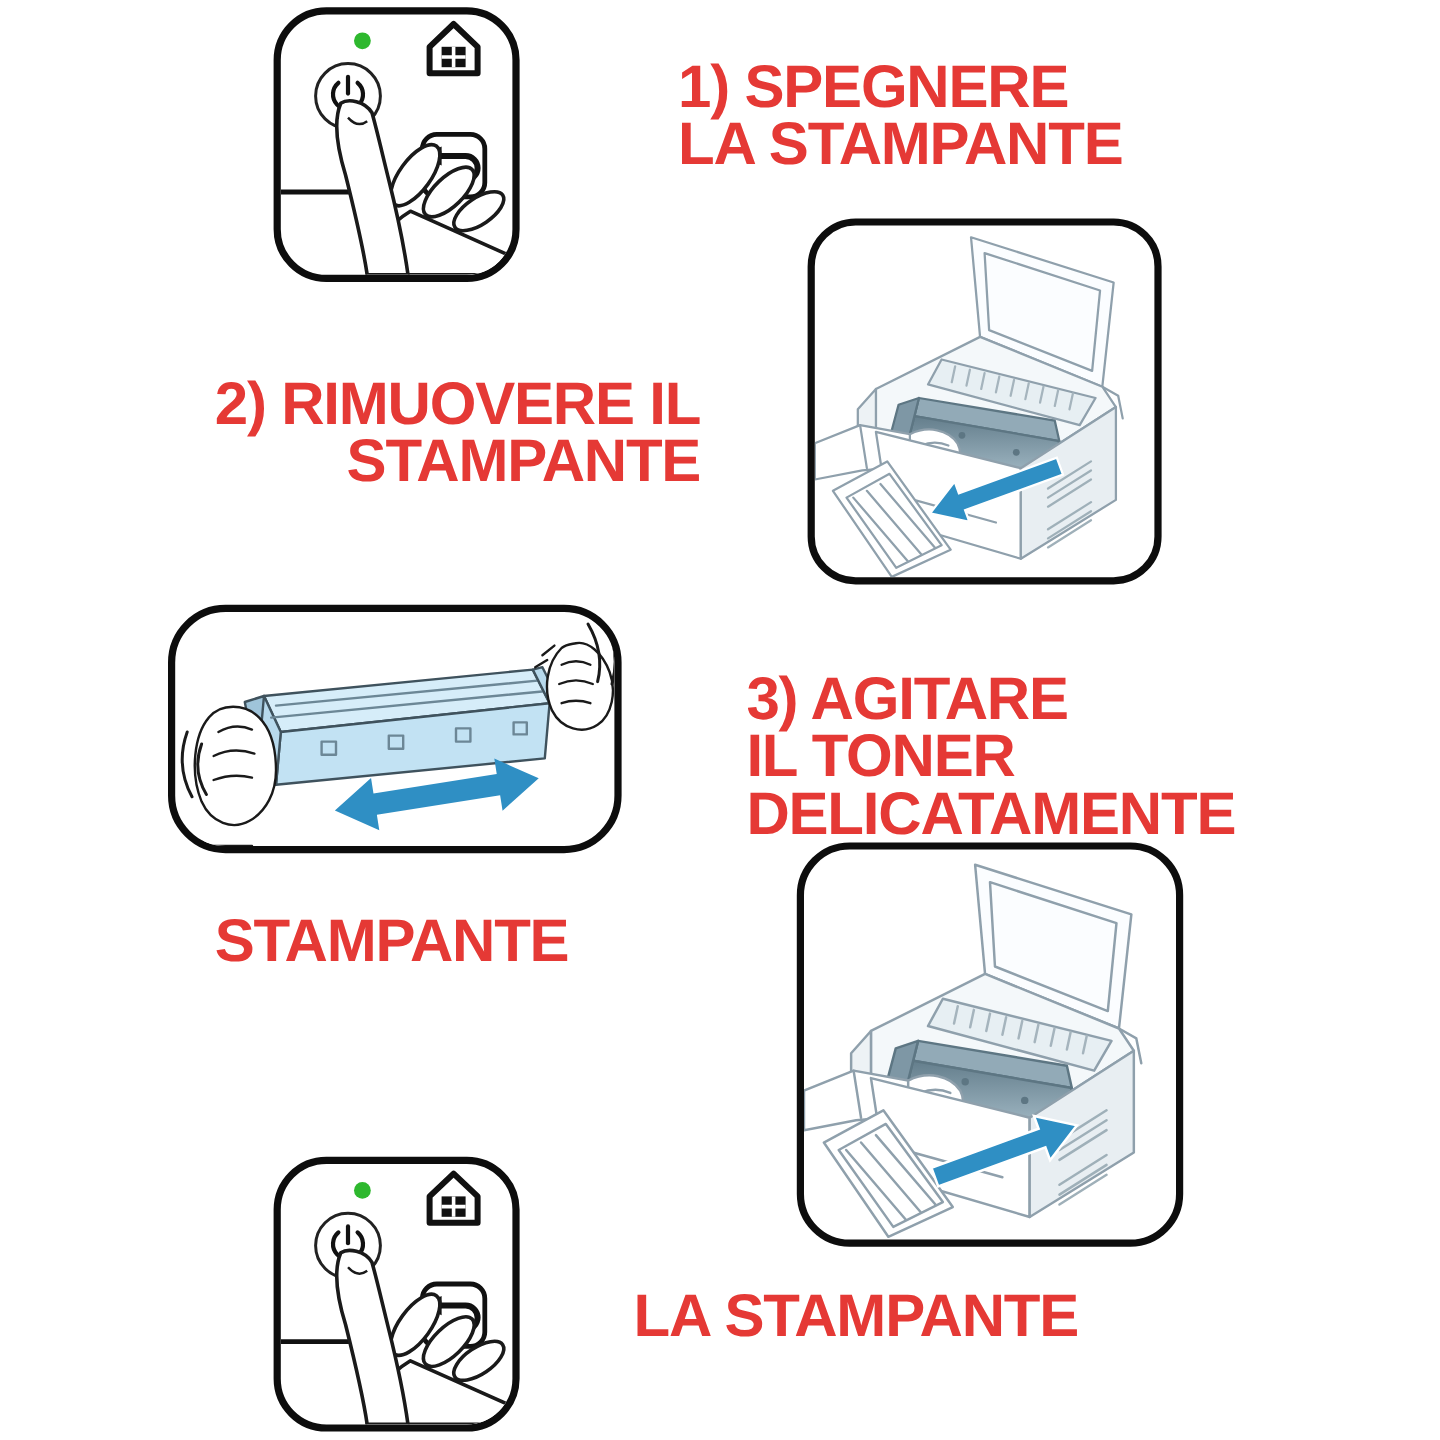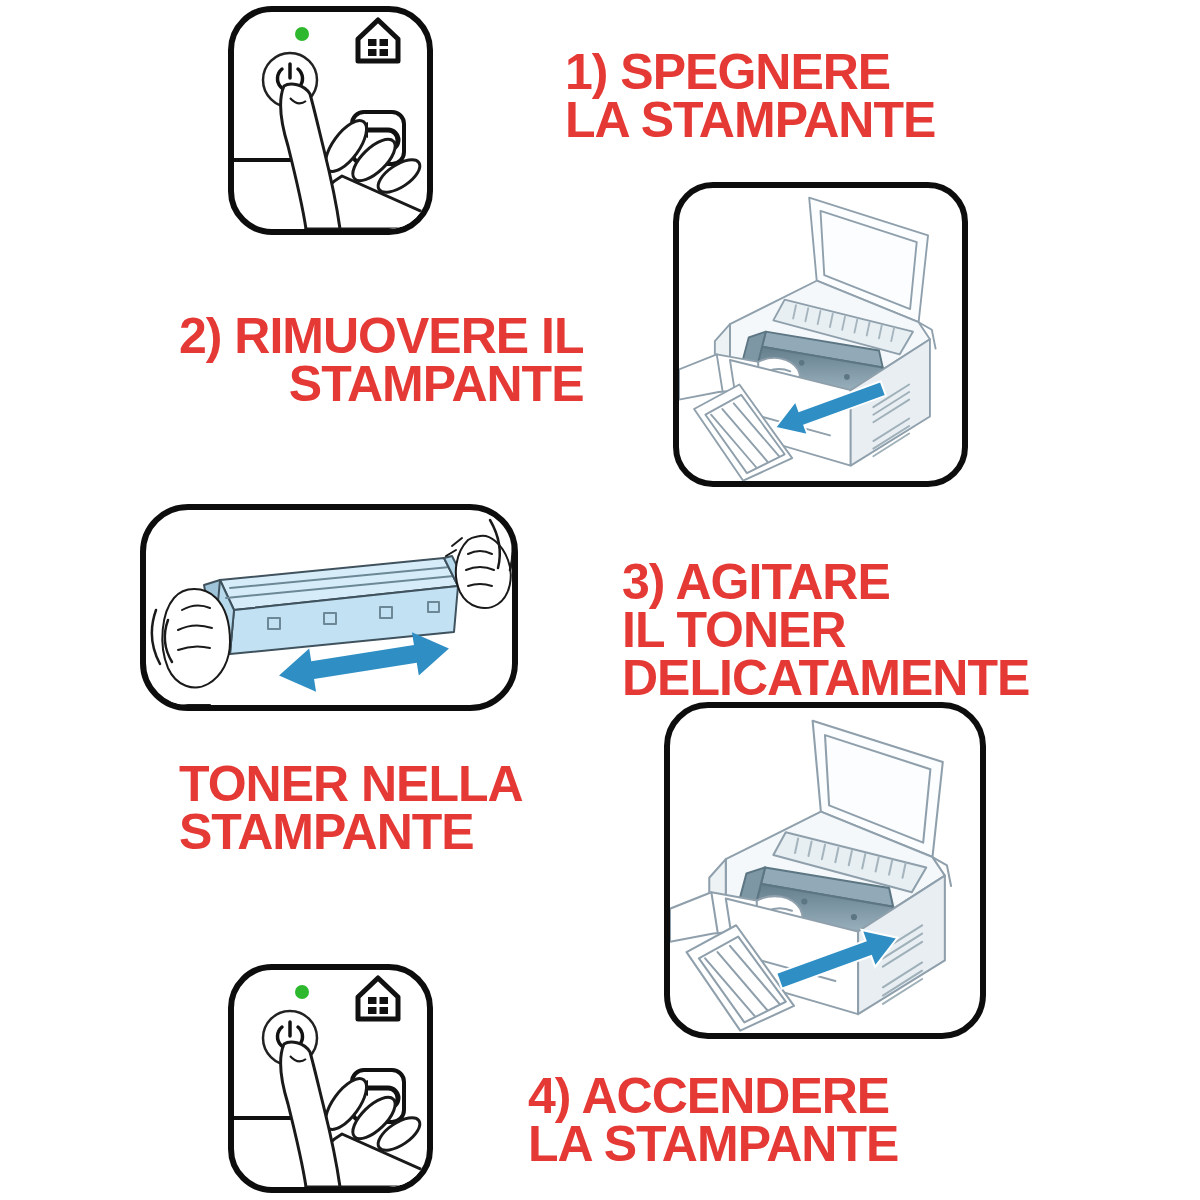--- a/index.html
+++ b/index.html
@@ -206,37 +206,35 @@
     </svg>
   </div>
 
   <div class="step" id="step-3">
     <div>3) AGITARE</div>
     <div>IL TONER</div>
     <div>DELICATAMENTE</div>
   </div>
 
   <div class="step" id="step-4">
-    <div>TONER NELLA</div>
     <div>STAMPANTE</div>
   </div>
 
   <div class="panel" id="printer-insert">
     <svg class="art" viewBox="0 0 300 310">
       <use href="#g-printer"></use>
       <g transform="translate(160,242) rotate(-20)">
         <polygon points="64,0 34,-19 34,-8 -58,-8 -58,8 34,8 34,19" fill="#2f8fc4" stroke="#ffffff" stroke-width="2"></polygon>
       </g>
     </svg>
   </div>
 
   <div class="panel" id="power-panel-bottom">
     <svg class="art" viewBox="0 0 193 217">
       <use href="#g-power"></use>
     </svg>
   </div>
 
   <div class="step" id="step-5">
-    <div>4) ACCENDERE</div>
     <div>LA STAMPANTE</div>
   </div>
 
 </div>
 
 </body></html>

